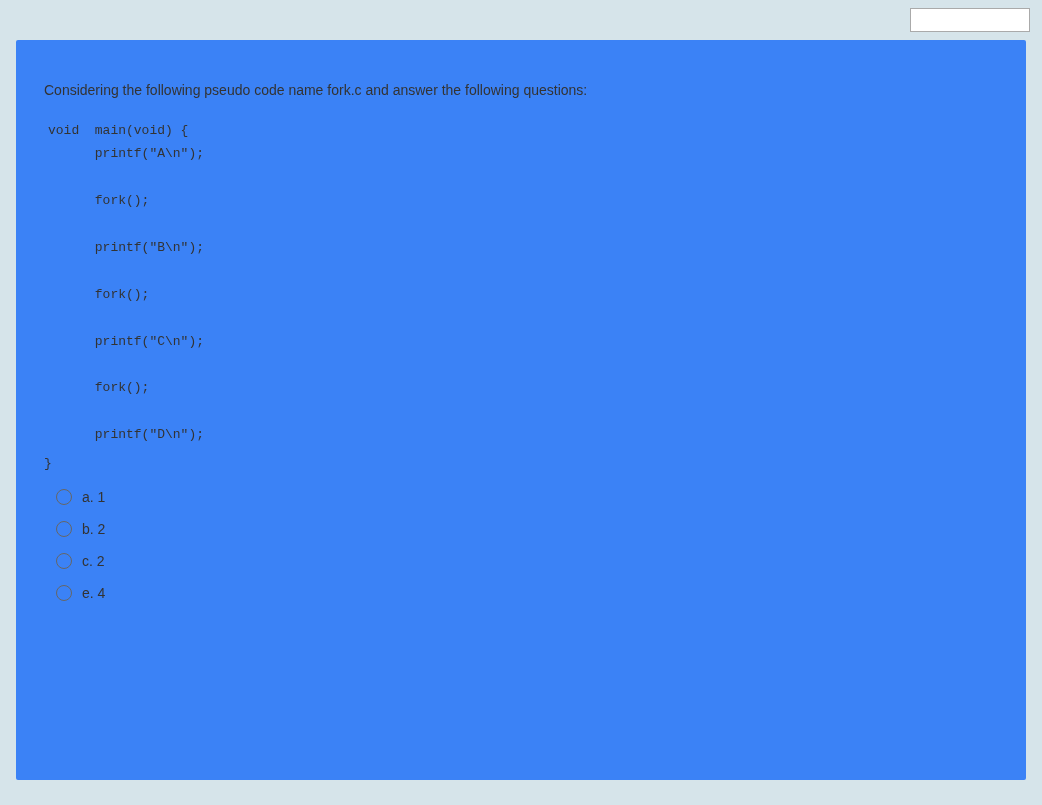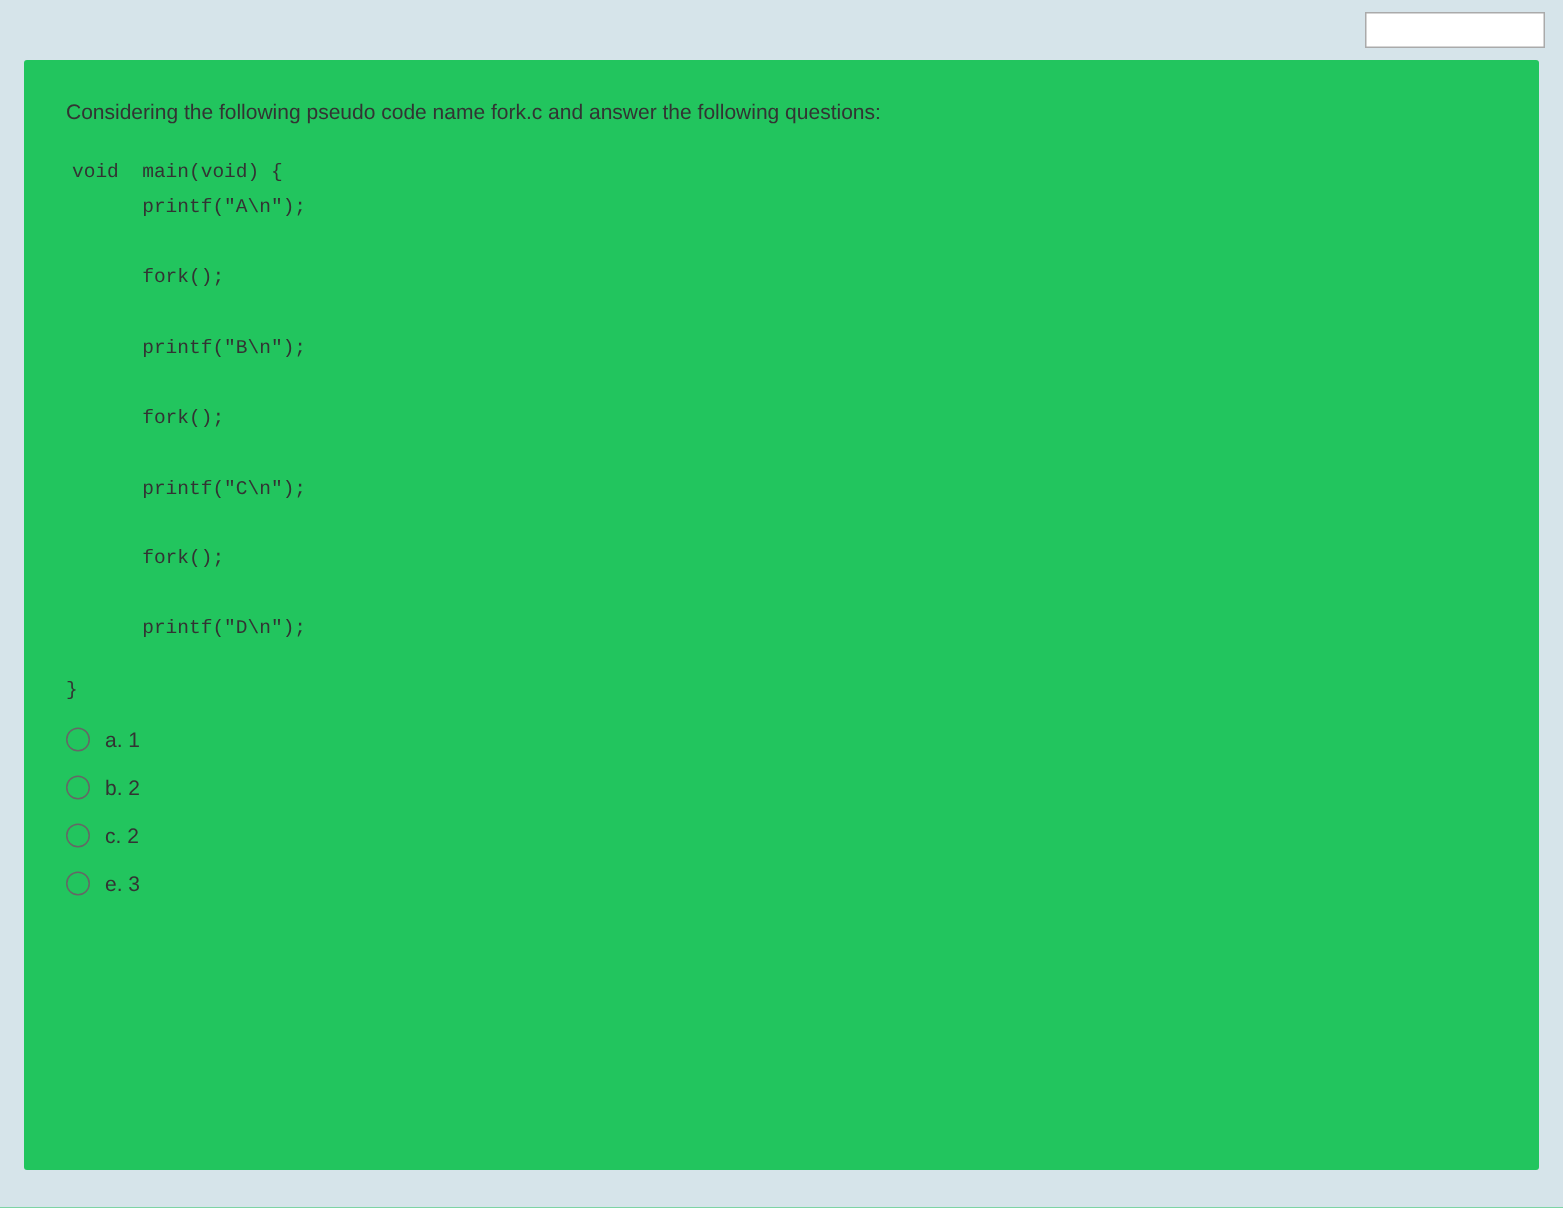--- a/index.html
+++ b/index.html
@@ -25,40 +25,40 @@
 
     .top-input {
       width: 120px;
       height: 24px;
       border: 1px solid #aaa;
       background: #fff;
       padding: 2px 4px;
     }
 
     .main-container {
-      background-color: #22c55e;
+      background-color: #3b82f6;
       margin: 0 16px 16px 16px;
-      padding: 24px 28px;
+      padding: 40px 28px;
       border-radius: 2px;
       min-height: 740px;
     }
 
     .question-text {
       font-size: 14px;
       color: #333;
       margin-bottom: 18px;
       line-height: 1.5;
     }
 
     .code-block {
       font-family: 'Courier New', Courier, monospace;
       font-size: 13px;
       color: #333;
       line-height: 1.8;
-      margin-bottom: 22px;
+      margin-bottom: 10px;
       padding-left: 4px;
     }
 
     .code-block .line {
       display: block;
       white-space: pre;
     }
 
     .closing-brace {
       display: block;
@@ -71,21 +71,21 @@
       font-family: 'Courier New', Courier, monospace;
       font-size: 13px;
       color: #333;
       margin-bottom: 32px;
       line-height: 1.5;
     }
 
     .options-list {
       list-style: none;
       padding: 0;
-      margin: 0;
+      margin: 12px;
     }
 
     .option-item {
       display: flex;
       align-items: center;
       margin-bottom: 16px;
       font-size: 14px;
       color: #333;
     }
 
@@ -152,17 +152,17 @@
     <li class="option-item">
       <input type="radio" name="answer" class="option-radio" value="b" style="">
       <label class="option-label">b. 2</label>
     </li>
     <li class="option-item">
       <input type="radio" name="answer" class="option-radio" value="c" style="">
       <label class="option-label">c. 2</label>
     </li>
     <li class="option-item">
       <input type="radio" name="answer" class="option-radio" value="e" style="">
-      <label class="option-label">e. 3</label>
+      <label class="option-label">e. 4</label>
     </li>
   </ul>
 
 </div>
 
 </body></html>

